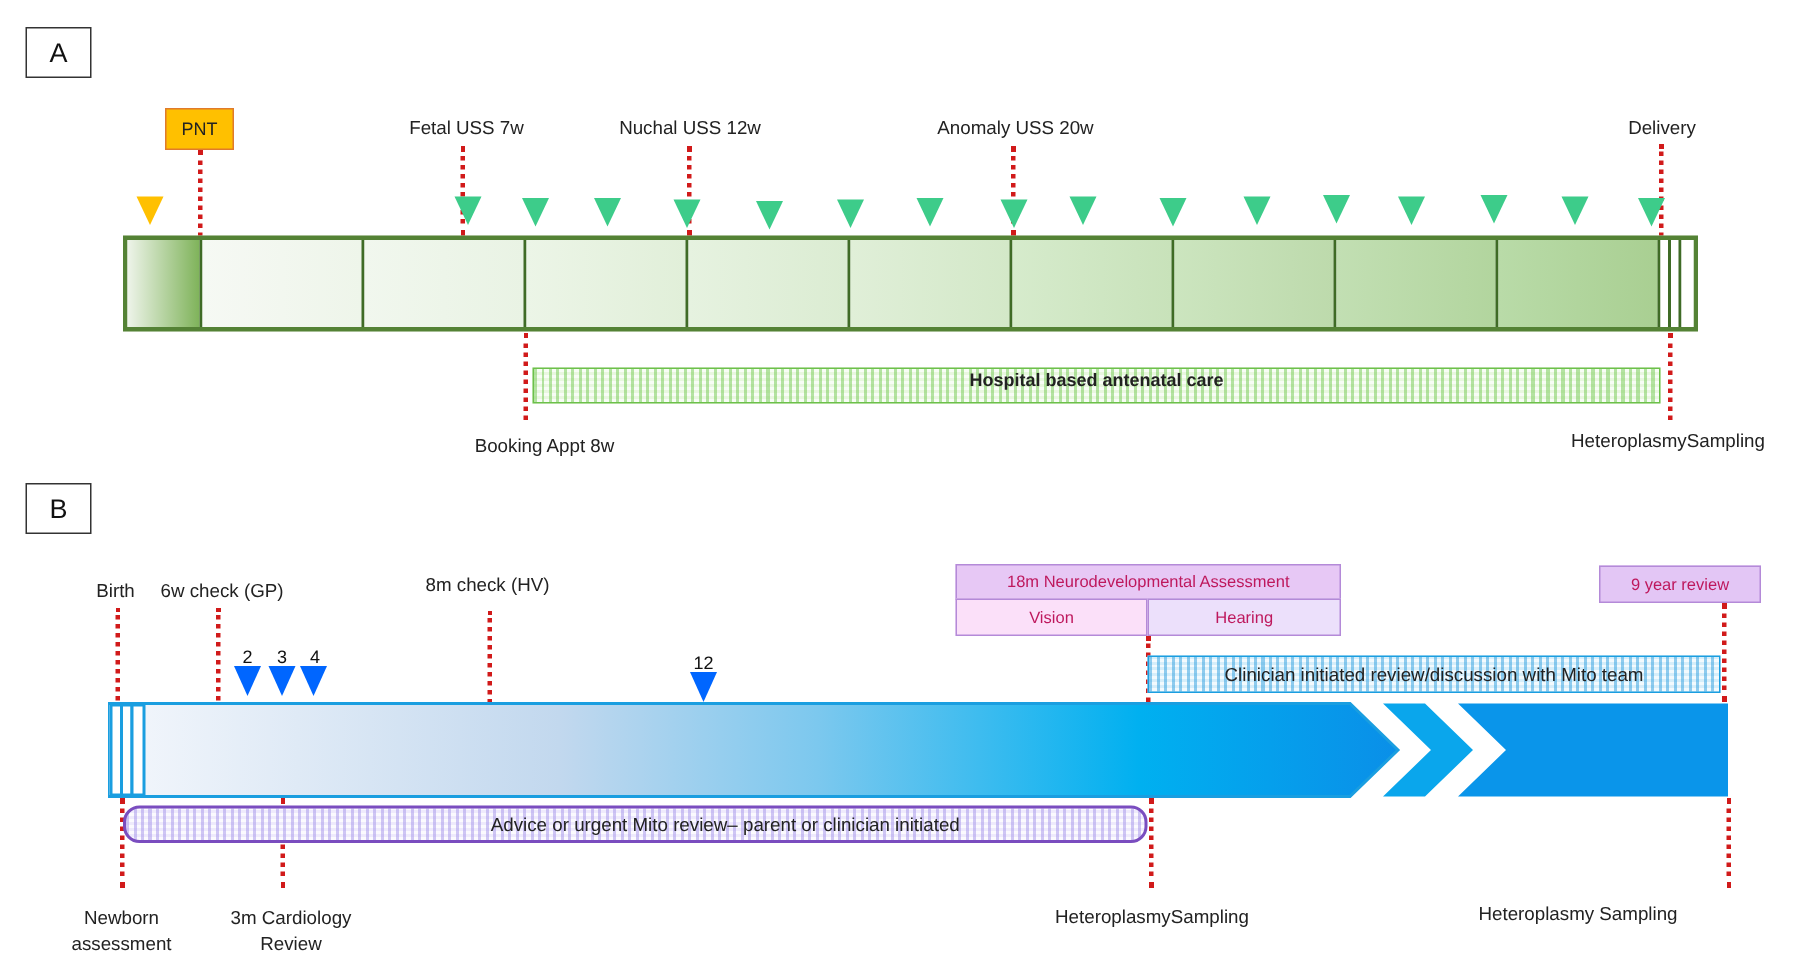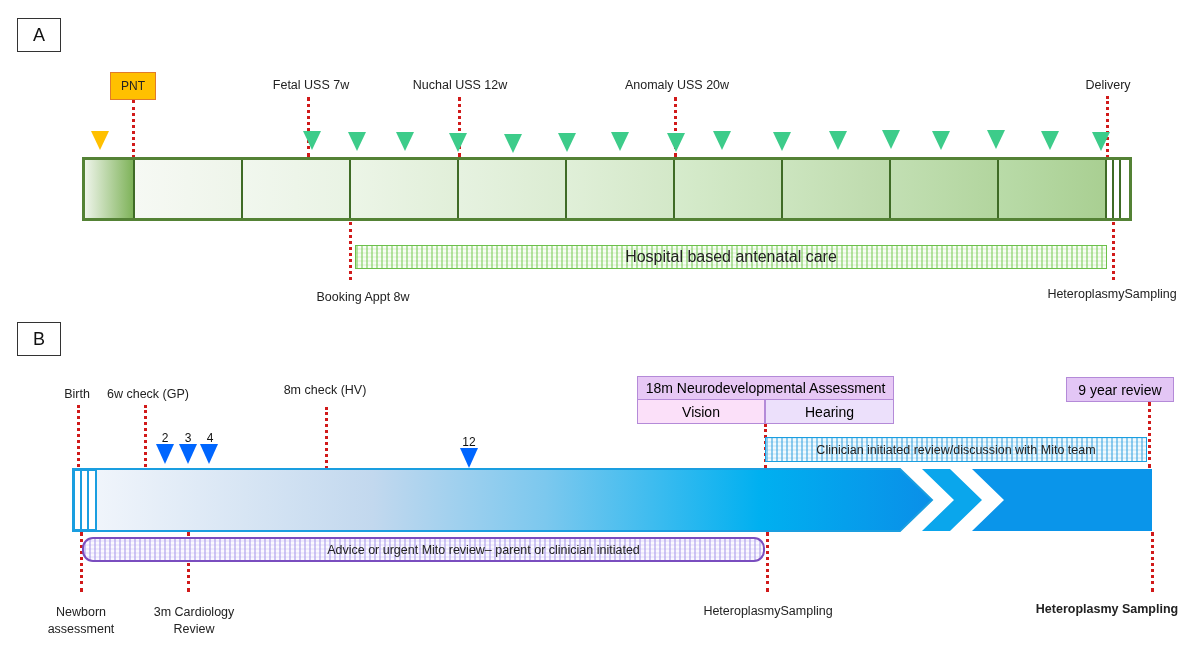--- a/index.html
+++ b/index.html
@@ -20,33 +20,33 @@
   .a-seg { position: absolute; top: 0; bottom: 0; border-right: 2.5px solid #3f6b26; box-sizing: border-box; }
   .tri { position: absolute; width: 0; height: 0; }
   .tri.green { border-left: 9px solid transparent; border-right: 9px solid transparent; border-top: 19px solid #3dcc8a; }
   .tri.green::after { content: ""; }
   .tri.orange { border-left: 9px solid transparent; border-right: 9px solid transparent; border-top: 19px solid #ffc000; }
   .tri.blue { border-left: 9px solid transparent; border-right: 9px solid transparent; border-top: 20px solid #0066ff; }
   .hatch-green { position: absolute; border: 1.5px solid #6cc04a; box-sizing: border-box;
      background-color: #e9f7e0;
      background-image: repeating-linear-gradient(90deg, rgba(124,205,92,0.55) 0 2px, transparent 2px 5px),
                        repeating-linear-gradient(0deg, rgba(255,255,255,0.7) 0 2px, transparent 2px 4px);
-     display: flex; align-items: center; justify-content: center; font-size: 16px; color: #222; }
+     display: flex; justify-content: center; font-size: 12px; color: #222; font-weight: bold; }
   .hatch-purple { position: absolute; border: 2px solid #7a4dbf; box-sizing: border-box;
      background-color: #eeeafc;
      background-image: repeating-linear-gradient(90deg, rgba(170,155,235,0.55) 0 2px, transparent 2px 5px),
                        repeating-linear-gradient(0deg, rgba(255,255,255,0.75) 0 2px, transparent 2px 4px);
      display: flex; align-items: center; justify-content: center; font-size: 12.5px; color: #222; }
   .hatch-blue { position: absolute; border: 1.5px solid #1a9ee0; box-sizing: border-box;
      background-color: #d6eefa;
      background-image: repeating-linear-gradient(90deg, rgba(60,165,225,0.55) 0 2px, transparent 2px 5px),
                        repeating-linear-gradient(0deg, rgba(255,255,255,0.7) 0 2px, transparent 2px 4px);
      display: flex; align-items: center; justify-content: center; font-size: 12.5px; color: #222; }
   .purple-box { position: absolute; box-sizing: border-box; border: 1.5px solid #b48ad8;
-     display: flex; align-items: center; justify-content: center; font-size: 14px; color: #000000; }
+     display: flex; align-items: center; justify-content: center; font-size: 11px; color: #be185d; }
   .tri-num { position: absolute; font-size: 12px; color: #111; transform: translateX(-50%); }
 </style>
 </head>
 <body>
 
 <div class="panel-label" style="left:17px;top:18px;">A</div>
 
 <div class="pnt" style="left:110px;top:72px;width:46px;height:28px;">PNT</div>
 <div class="dot-v" style="left:132px;top:100px;height:58px;"></div>
 
@@ -171,13 +171,13 @@
 
 <div class="lbl center" style="left:81px;top:604px;line-height:17px;">
   <div>Newborn</div>
   <div>assessment</div>
 </div>
 <div class="lbl center" style="left:194px;top:604px;line-height:17px;">
   <div>3m Cardiology</div>
   <div>Review</div>
 </div>
 <div class="lbl center" style="left:768px;top:604px;">HeteroplasmySampling</div>
-<div class="lbl center" style="left:1107px;top:602px;font-weight:bold;">Heteroplasmy Sampling</div>
+<div class="lbl center" style="left:1052px;top:602px;">Heteroplasmy Sampling</div>
 
 </body></html>

